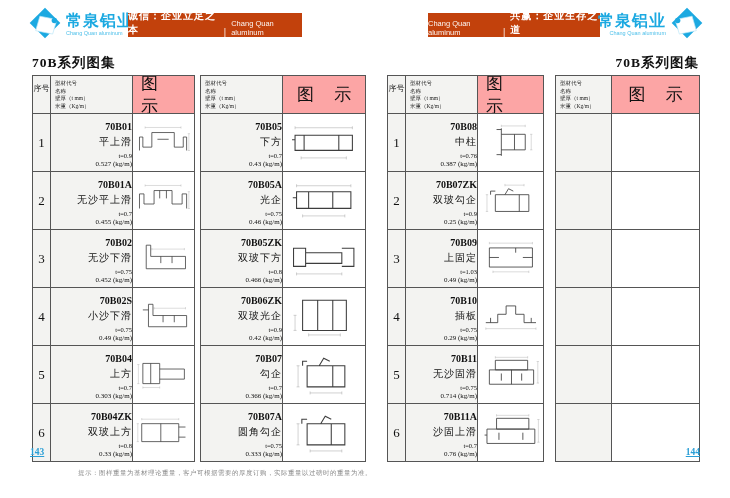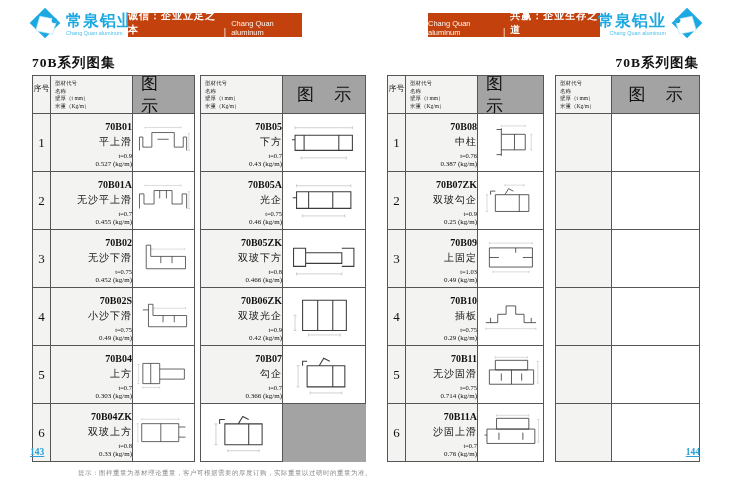--- a/index.html
+++ b/index.html
@@ -20,21 +20,21 @@
   .banner .cn{font-size:10px;font-weight:bold;letter-spacing:1px;}
   .banner .en{font-size:7.5px;opacity:.95;}
   .banner .sep{font-size:9px;opacity:.9;}
   
   .page-title{position:absolute;top:54px;font-size:13.5px;font-weight:bold;letter-spacing:1px;color:#111;}
   
   .tbl{
     position:absolute;top:75px;display:grid;
     grid-template-rows:38px repeat(6,58px);
     border-top:1px solid #555;border-left:1px solid #555;
-    background:#a3a3a3;
+    background:#fca5a5;
   }
   .c{border-right:1px solid #555;border-bottom:1px solid #555;box-sizing:border-box;overflow:hidden;}
   .gray{background:#f3f3f1;}
   .hseq{font-size:8px;line-height:11px;text-align:center;padding-top:7px;word-break:break-all;color:#222;}
   .hinfo{font-size:5.5px;line-height:7.5px;padding:4px 0 0 4px;color:#222;}
   .hdiag{display:flex;align-items:center;justify-content:center;font-size:17px;letter-spacing:8px;color:#111;padding-left:8px;}
   .seq{display:flex;align-items:center;justify-content:center;font-size:13px;color:#111;}
   .info{text-align:right;color:#111;}
   .code{font-weight:bold;font-size:10px;margin-top:7px;}
   .pname{font-size:10px;margin-top:3px;letter-spacing:1px;}
@@ -256,20 +256,26 @@
     <div class="tval">t=0.7</div>
     <div class="wval">0.366 (kg/m)</div>
   </div>
   <div class="c diag">
     <svg viewBox="0 0 100 62">
         <path class="pd-dim" d="M16,20 V48 M14,20 h4 M14,48 h4 M32,56 H74 M32,54 v4 M74,54 v4"></path>
         <path class="pd-main" d="M28,20 H78 V48 H28 Z M62,20 V48 M44,20 L50,10 L58,14 M28,14 H22 V20"></path>
       </svg>
   </div>
 
+  <div class="c gray info">
+    <div class="code">70B07A</div>
+    <div class="pname">圆角勾企</div>
+    <div class="tval">t=0.75</div>
+    <div class="wval">0.333 (kg/m)</div>
+  </div>
   <div class="c diag">
     <svg viewBox="0 0 100 62">
         <path class="pd-dim" d="M16,20 V48 M14,20 h4 M14,48 h4 M32,56 H74 M32,54 v4 M74,54 v4"></path>
         <path class="pd-main" d="M28,20 H78 V48 H28 Z M60,20 V48 M46,20 L52,10 L60,14 M28,14 H21 V20"></path>
       </svg>
   </div>
 </div>
 
 <div class="tbl" style="left:387px;grid-template-columns:18px 72px 66px;">
   <div class="c gray hseq">序号</div>

